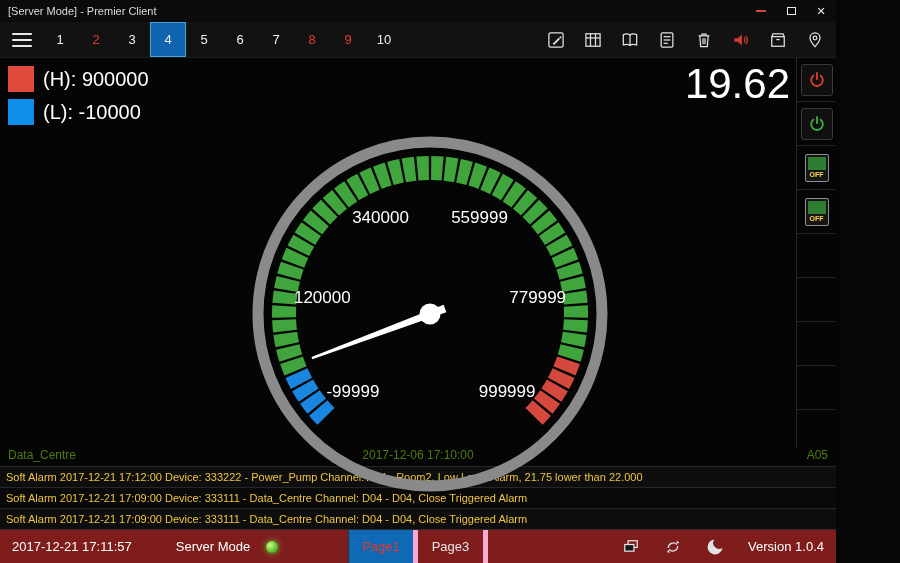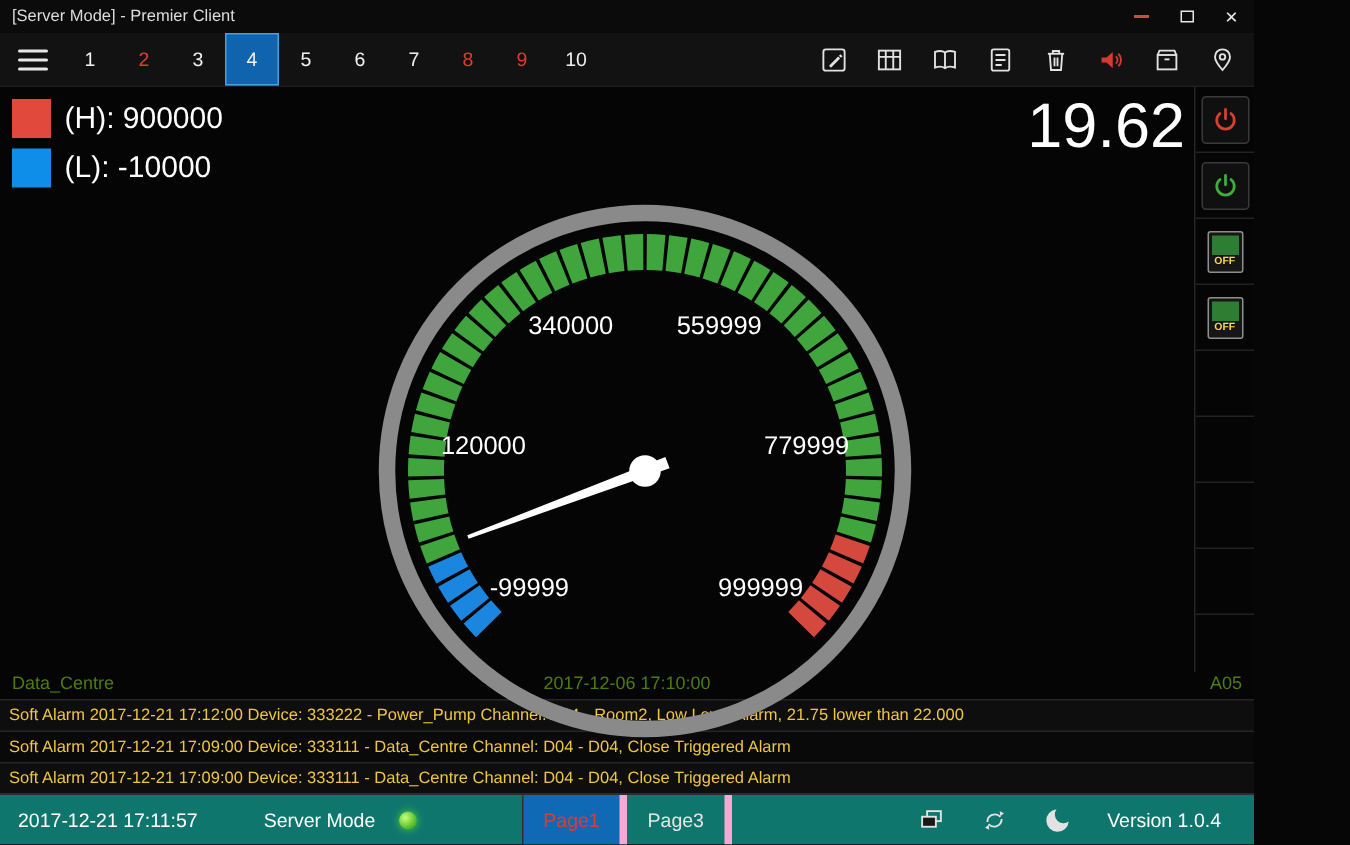--- a/index.html
+++ b/index.html
@@ -50,32 +50,32 @@
   .cf-center{position:absolute;left:50%;transform:translateX(-50%)}
   .cf-right{margin-left:auto}
 
   
   .alarms{height:63px;background:#0a0a0a;flex:0 0 auto}
   .alarmrow{height:21px;line-height:20px;padding-left:6px;font-size:11px;color:#efc63e;
     border-top:1px solid #262626;background:#0e0e0e;white-space:nowrap;overflow:hidden}
   .alarmrow:nth-child(even){background:#090909}
 
   
-  .statusbar{height:34px;background:#0f766e;border-top:1px solid #2b2b2b;display:flex;align-items:center;position:relative;flex:0 0 auto}
+  .statusbar{height:34px;background:#7f1d1d;border-top:1px solid #2b2b2b;display:flex;align-items:center;position:relative;flex:0 0 auto}
   .sb-time{font-size:13px;margin-left:12px}
   .sb-mode{font-size:13px;margin-left:44px}
   .sb-dot{width:12px;height:12px;border-radius:50%;margin-left:16px;
     background:radial-gradient(circle at 35% 35%, #c7ff7a, #49b625 70%);box-shadow:0 0 6px rgba(90,220,60,.9)}
   .sb-pages{position:absolute;left:50%;transform:translateX(-50%);display:flex;height:100%}
   .sb-page{width:70px;display:flex;align-items:center;justify-content:center;font-size:13px;color:#e6e6e6;border-right:5px solid #f9a8d4}
   .sb-page:first-child{border-left:1px solid #303030}
   .sb-page.selected{background:#0f69b4}
   .sb-page.alarm{color:#e23b2e}
   .sb-actions{margin-left:auto;display:flex;align-items:center;gap:20px}
-  .sb-version{font-size:13px;margin-left:22px;margin-right:22px}
+  .sb-version{font-size:13px;margin-left:22px;margin-right:12px}
 </style>
 </head>
 <body>
 
 <div class="app">
 
   <div class="titlebar">
     <span class="title">[Server Mode] - Premier Client</span>
     <div class="wincontrols">
       <div class="wc">

